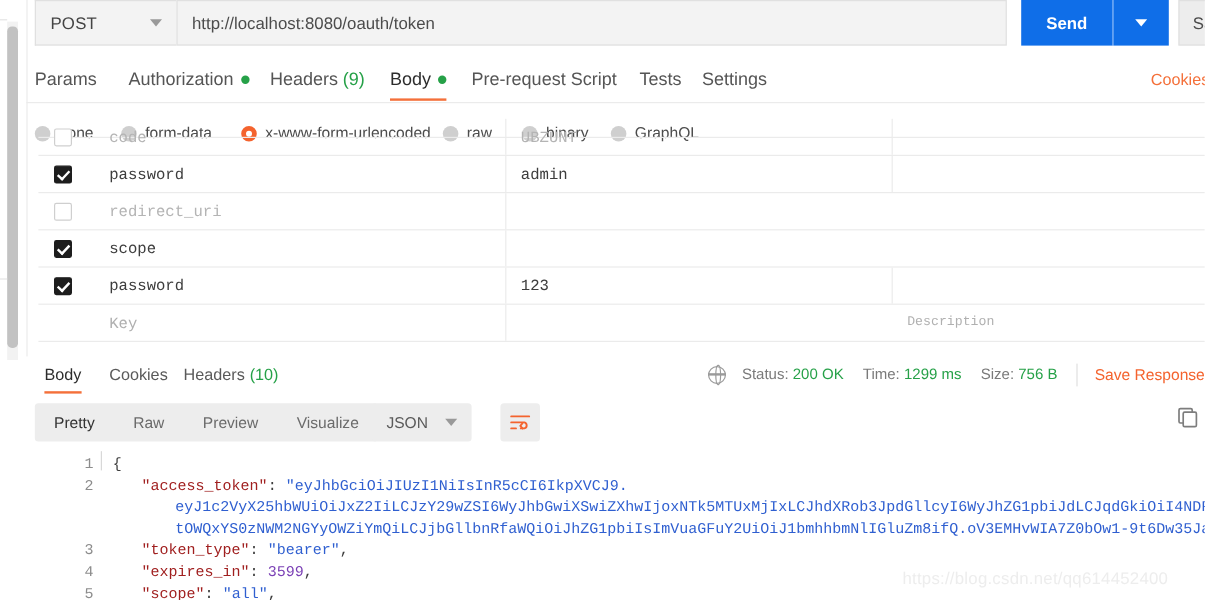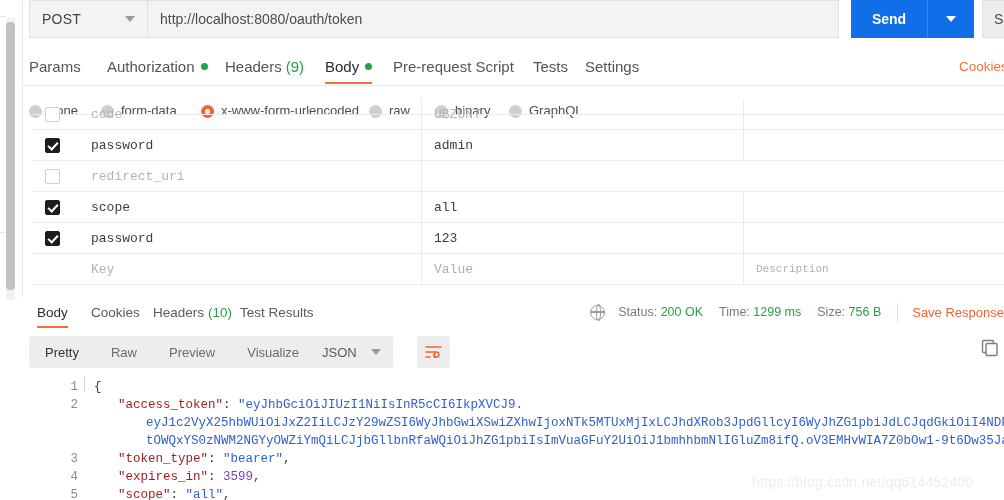--- a/index.html
+++ b/index.html
@@ -340,55 +340,50 @@
       </div>
       <div class="kv-key-cell muted">redirect_uri</div>
       <div class="kv-desc-cell"></div>
     </div>
 
     <div class="kvrow" style="top:77px">
       <div class="kv-check-cell">
         <span class="cbox on"></span>
       </div>
       <div class="kv-key-cell">scope</div>
-      <div class="kv-val-cell">all</div>
       <div class="kv-desc-cell"></div>
     </div>
 
     <div class="kvrow" style="top:108px">
       <div class="kv-check-cell">
         <span class="cbox on"></span>
       </div>
       <div class="kv-key-cell">password</div>
       <div class="kv-val-cell">123</div>
       <div class="kv-desc-cell"></div>
     </div>
 
     <div class="kvrow" style="top:139px">
       <div class="kv-check-cell"></div>
       <div class="kv-key-cell placeholder">Key</div>
-      <div class="kv-val-cell placeholder">Value</div>
       <div class="kv-desc-cell placeholder">Description</div>
     </div>
   </div>
 
   <div class="resp-tabs">
     <div class="rtab active" style="left:15px">
       <span>Body</span>
       <span class="tab-underline"></span>
     </div>
     <div class="rtab" style="left:69px">
       <span>Cookies</span>
     </div>
     <div class="rtab" style="left:131px">
       <span>Headers</span>
       <span class="count-green">(10)</span>
-    </div>
-    <div class="rtab" style="left:218px">
-      <span>Test Results</span>
     </div>
 
     <div class="status-area">
       <span class="globe-icon"></span>
       <span class="stat-item">
         <span>Status:</span>
         <span class="stat-val">200 OK</span>
       </span>
       <span class="stat-item">
         <span>Time:</span>

